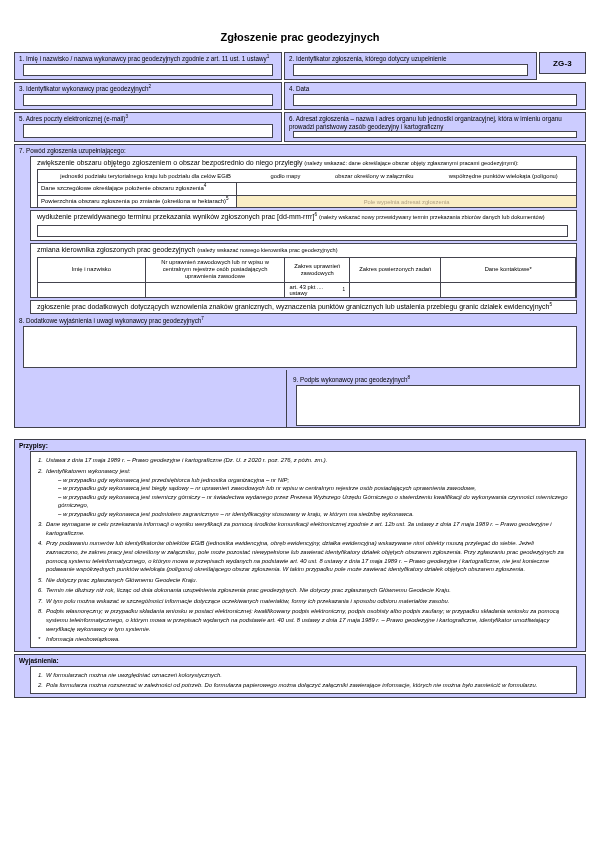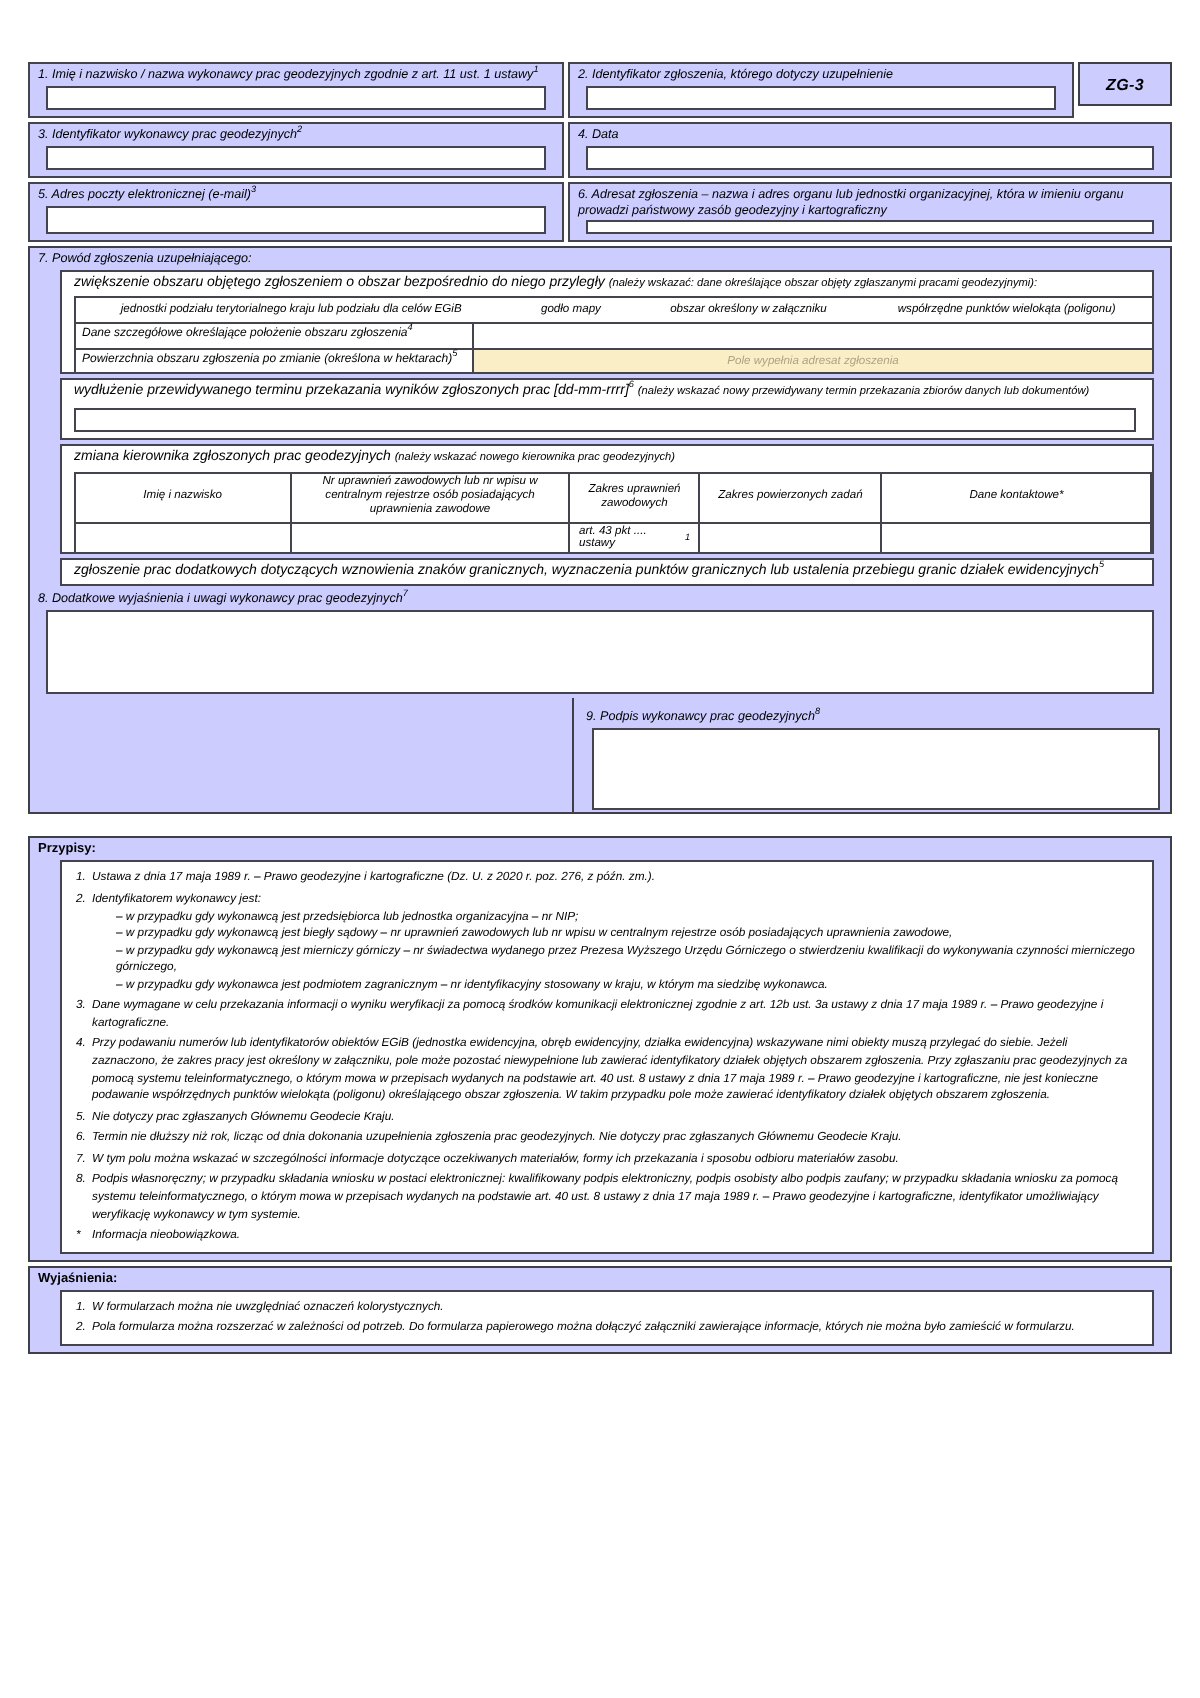--- a/index.html
+++ b/index.html
@@ -3,21 +3,21 @@
 <meta charset="utf-8">
 <style>
   * { margin:0; padding:0; box-sizing:border-box; }
   html,body { background:#ffffff; }
   body { font-family:"Liberation Sans", sans-serif; color:#000; }
   .sheet { position:relative; width:600px; height:849px; background:#fff; overflow:hidden; }
   .content { position:absolute; left:14px; right:14px; top:31px; }
 
   .title { text-align:center; font-weight:bold; font-size:11px; margin-bottom:9px; }
 
-  .rows { display:flex; flex-direction:column; gap:2px;font-style:italic; }
+  .rows { display:flex; flex-direction:column; gap:2px; }
   .frow { display:flex; gap:2px; }
   .colL { width:268px; flex:0 0 268px; display:flex; }
   .colR { flex:1; display:flex; gap:2px; }
 
   .fb { background:#ccccff; border:1px solid #44444e; width:100%; padding-bottom:3px; }
   .fb .lab { font-size:6.3px; line-height:1.25; padding:2px 5px 1px 4px; }
   .fb .inp { background:#fff; border:1px solid #44444e; height:12px; margin:0 8px; }
   sup { font-size:4.6px; line-height:0; vertical-align:super; }
 
   .zg3wrap { flex:0 0 47px; }
@@ -70,20 +70,21 @@
   .fn .n { flex:0 0 10px; padding-left:2px; }
   .fn .t { flex:1; }
   .sub { padding-left:12px; }
   .expl { margin-top:2px; }
 </style>
 </head>
 <body>
 
 <div class="sheet">
   <div class="content">
+    <div class="title">Zgłoszenie prac geodezyjnych</div>
 
     <div class="rows">
 
       <div class="frow">
         <div class="colL">
           <div class="fb">
             <div class="lab"><span>1. Imię i nazwisko / nazwa wykonawcy prac geodezyjnych zgodnie z art. 11 ust. 1 ustawy</span><sup>1</sup></div>
             <div class="inp"></div>
           </div>
         </div>

